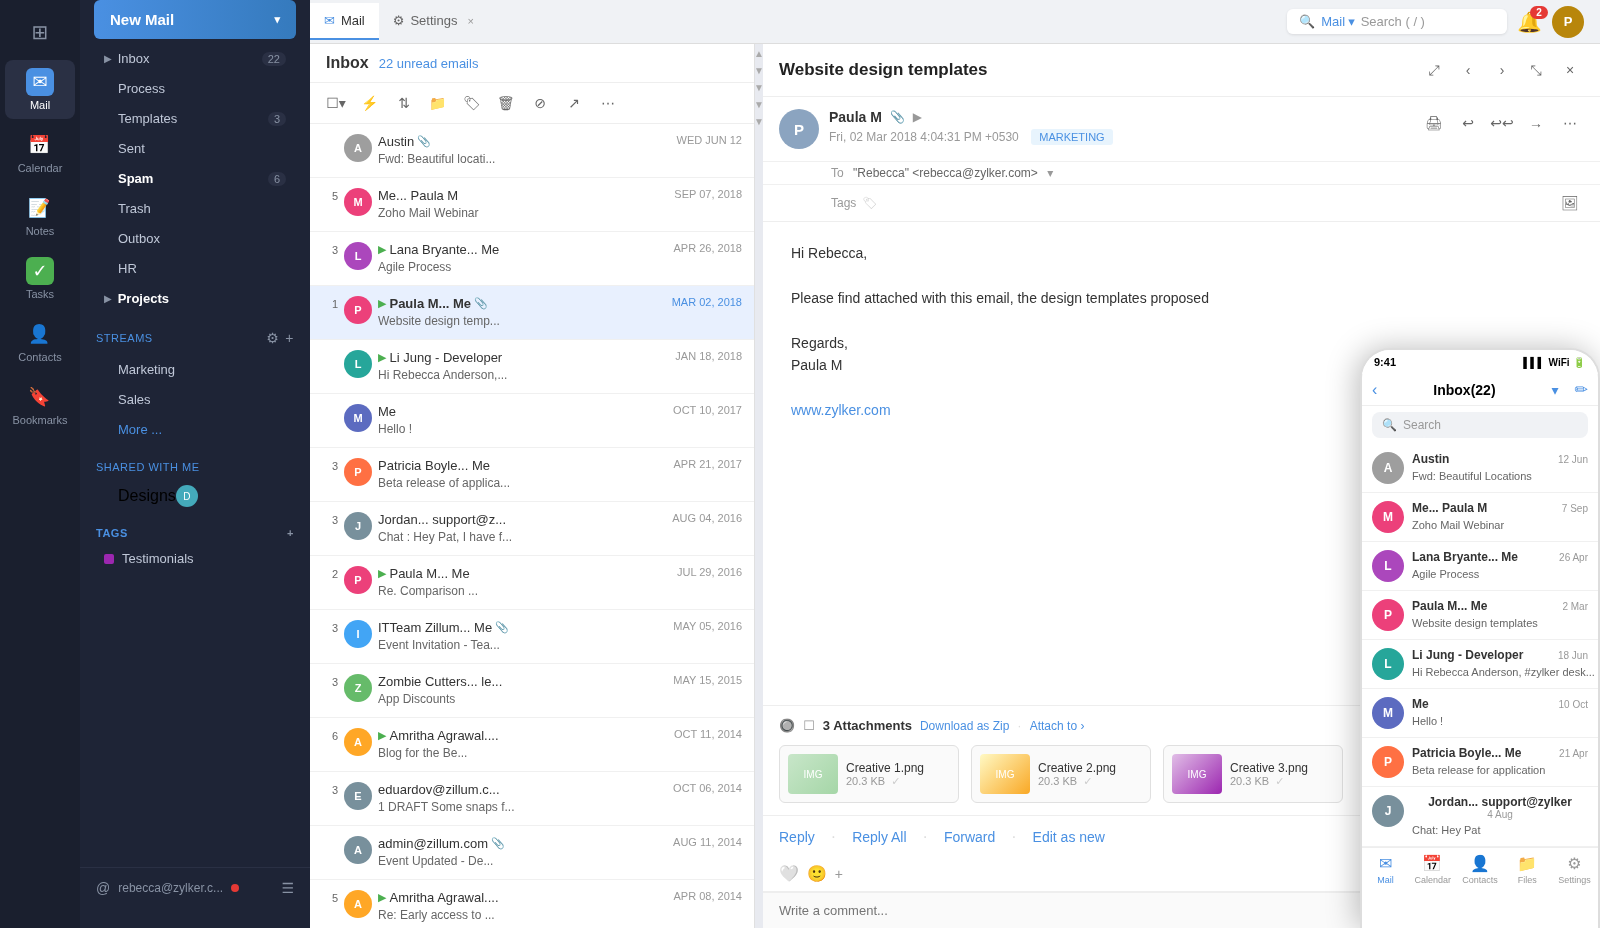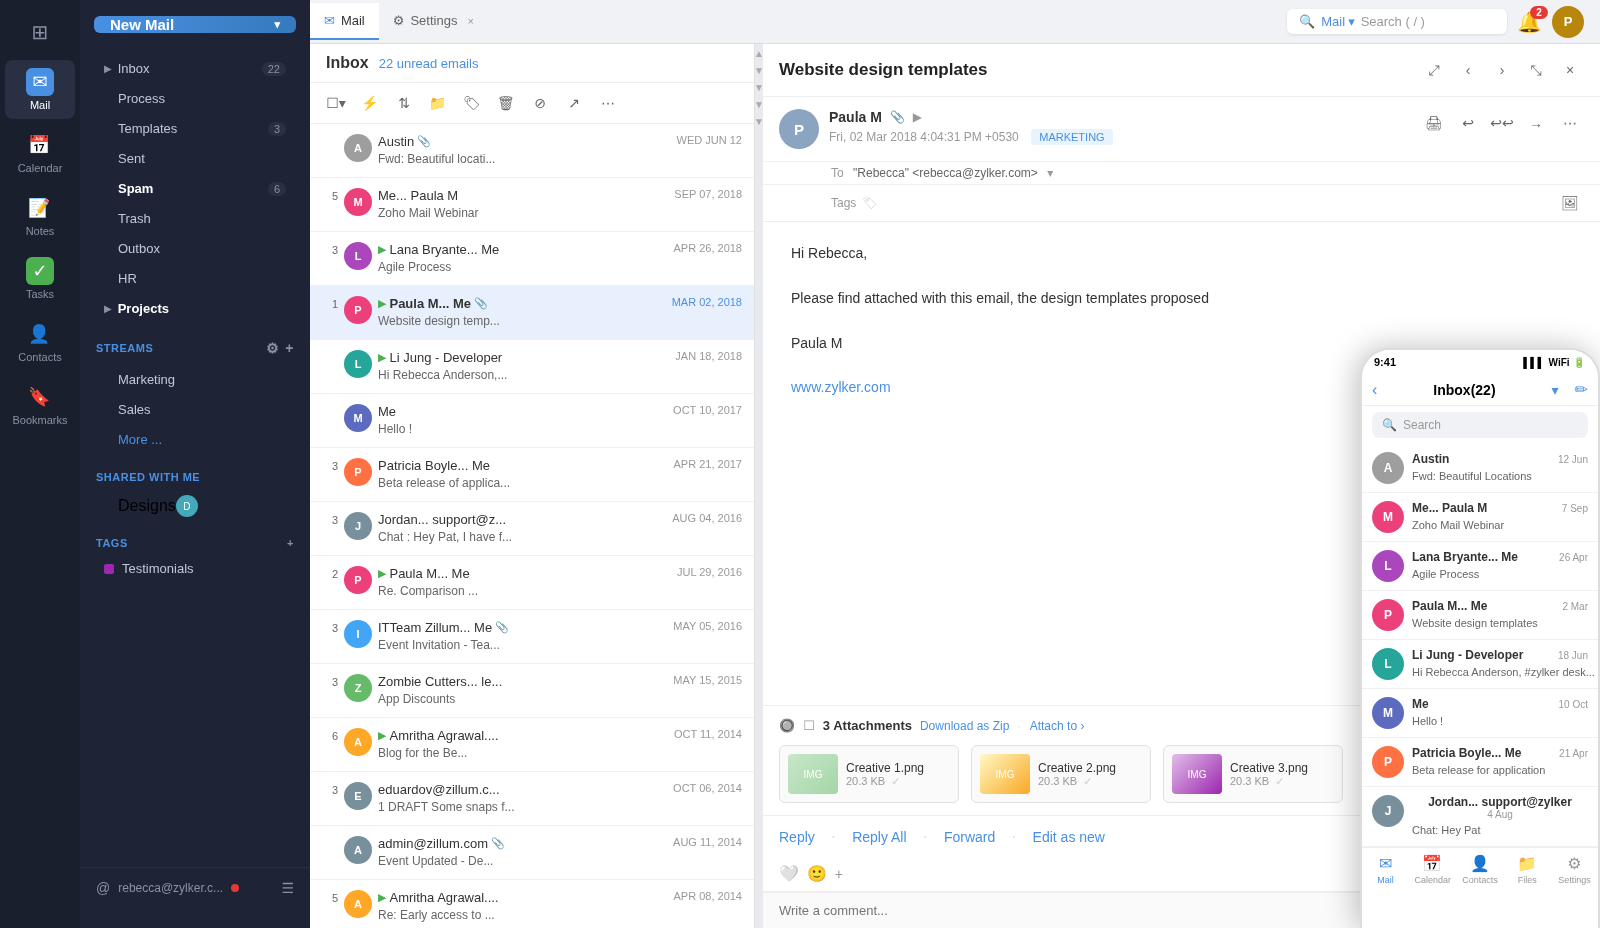--- a/index.html
+++ b/index.html
@@ -45,26 +45,26 @@
     .left-nav {
       width: 230px;
       background: #1e2436;
       display: flex;
       flex-direction: column;
       flex-shrink: 0;
       overflow-y: auto;
       padding-bottom: 20px;
     }
     .new-mail-btn {
-      margin: 16px 14px;
+      margin: 0 14px;
       background: linear-gradient(to right, #4a90e2, #357abd);
       color: #fff;
       border: none;
       border-radius: 6px;
-      padding: 0 16px;
+      padding: 11px 16px;
       font-size: 15px;
       font-weight: 600;
       cursor: pointer;
       display: flex;
       align-items: center;
       justify-content: space-between;
       width: calc(100% - 28px);
     }
     .new-mail-btn .chevron { font-size: 11px; }
 
@@ -87,21 +87,21 @@
       font-size: 11px;
       color: #8892a4;
       background: #2a3044;
       padding: 1px 6px;
       border-radius: 10px;
     }
     .nav-item .nav-arrow { color: #8892a4; font-size: 10px; margin-right: 6px; }
 
     .nav-section-label {
       font-size: 11px;
-      font-weight: 700;
+      font-weight: 400;
       color: #4a90e2;
       padding: 12px 16px 4px;
       letter-spacing: 0.5px;
     }
     .nav-stream-actions {
       display: flex;
       gap: 6px;
       margin-left: auto;
     }
     .nav-stream-actions span { color: #8892a4; font-size: 14px; cursor: pointer; }
@@ -978,20 +978,21 @@
           <span style="color:#ccc;">🏷</span>
           <div style="flex:1;"></div>
           <button class="detail-action-btn">🖼</button>
         </div>
 
         <div class="email-body">
           <p>Hi Rebecca,</p>
           <br>
           <p>Please find attached with this email, the design templates proposed</p>
           <br>
+          <p>Regards,</p>
           <p>Paula M</p>
           <br>
           <a class="link">www.zylker.com</a>
         </div>
 
         <div class="attachments-section">
           <div class="attach-header">
             <span style="color:#999;">🔘</span>
             <span style="color:#999;">☐</span>
             <span class="attach-count">3 Attachments</span>

